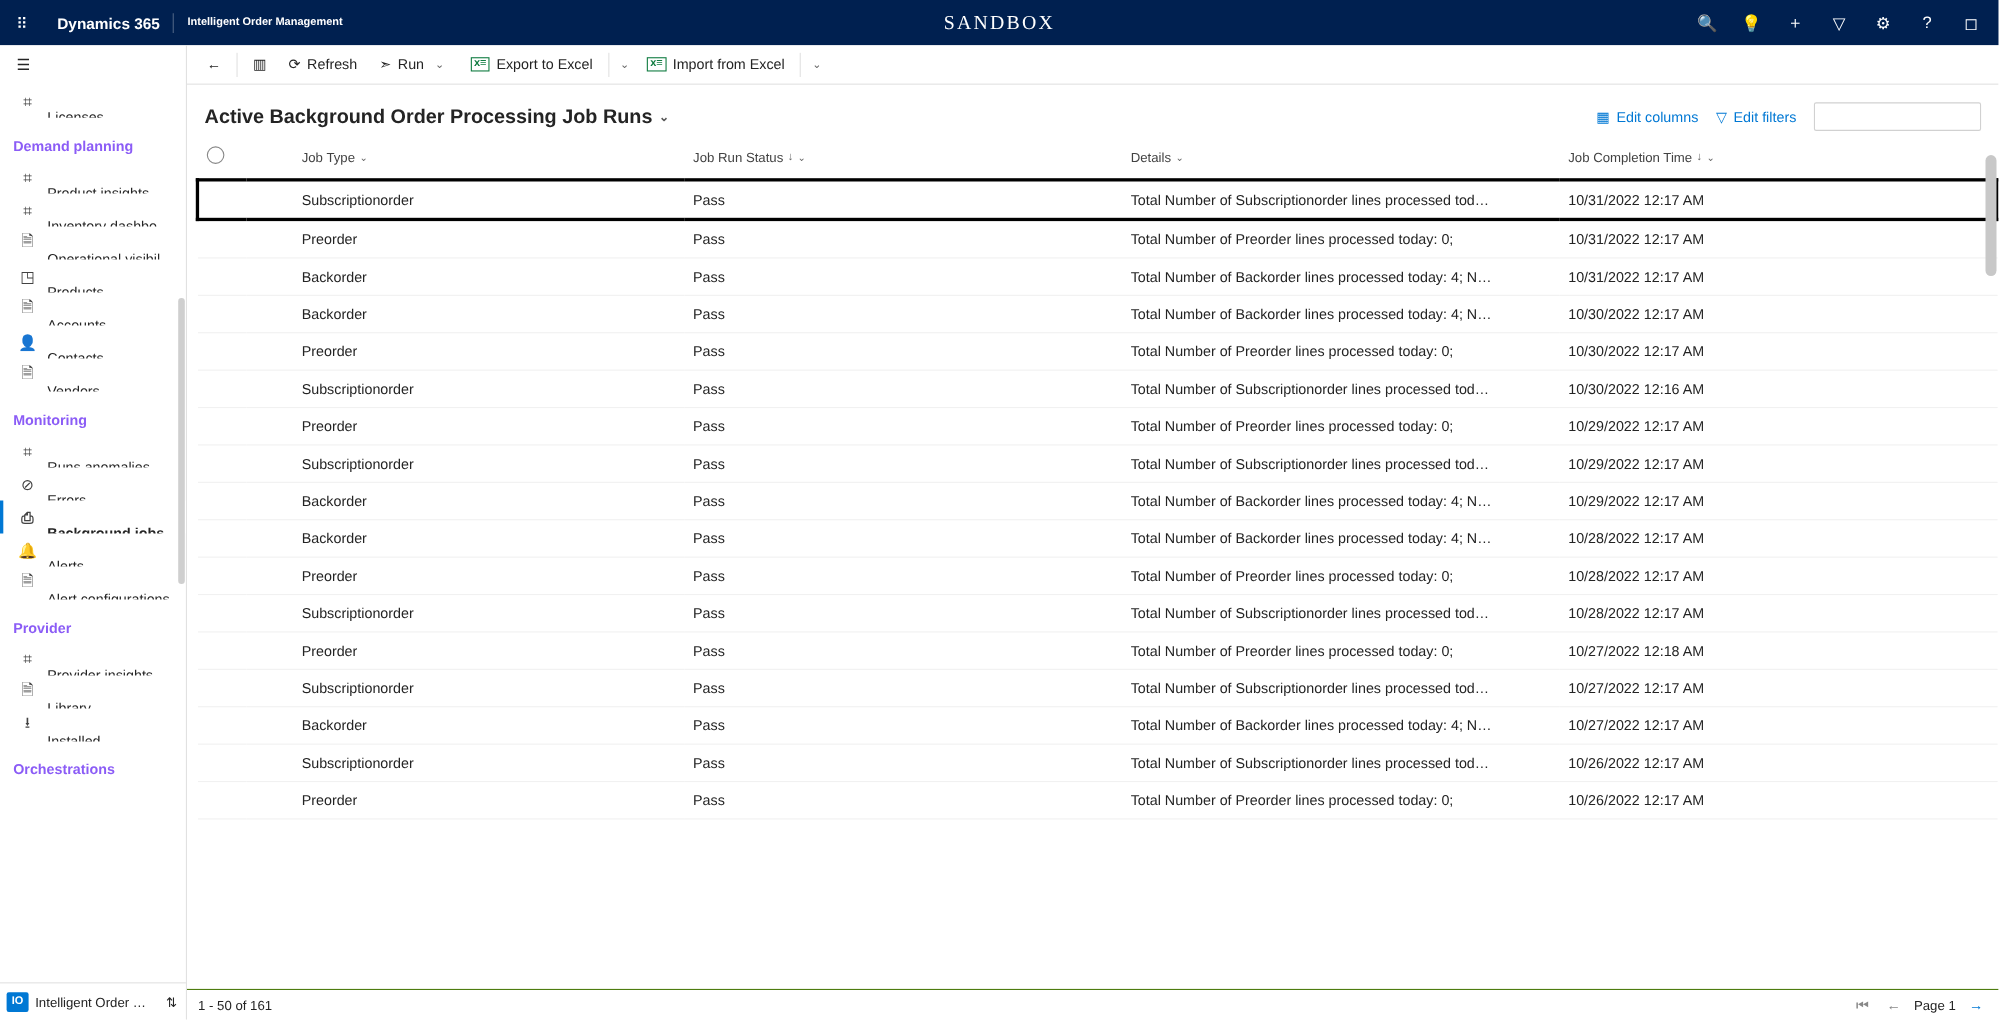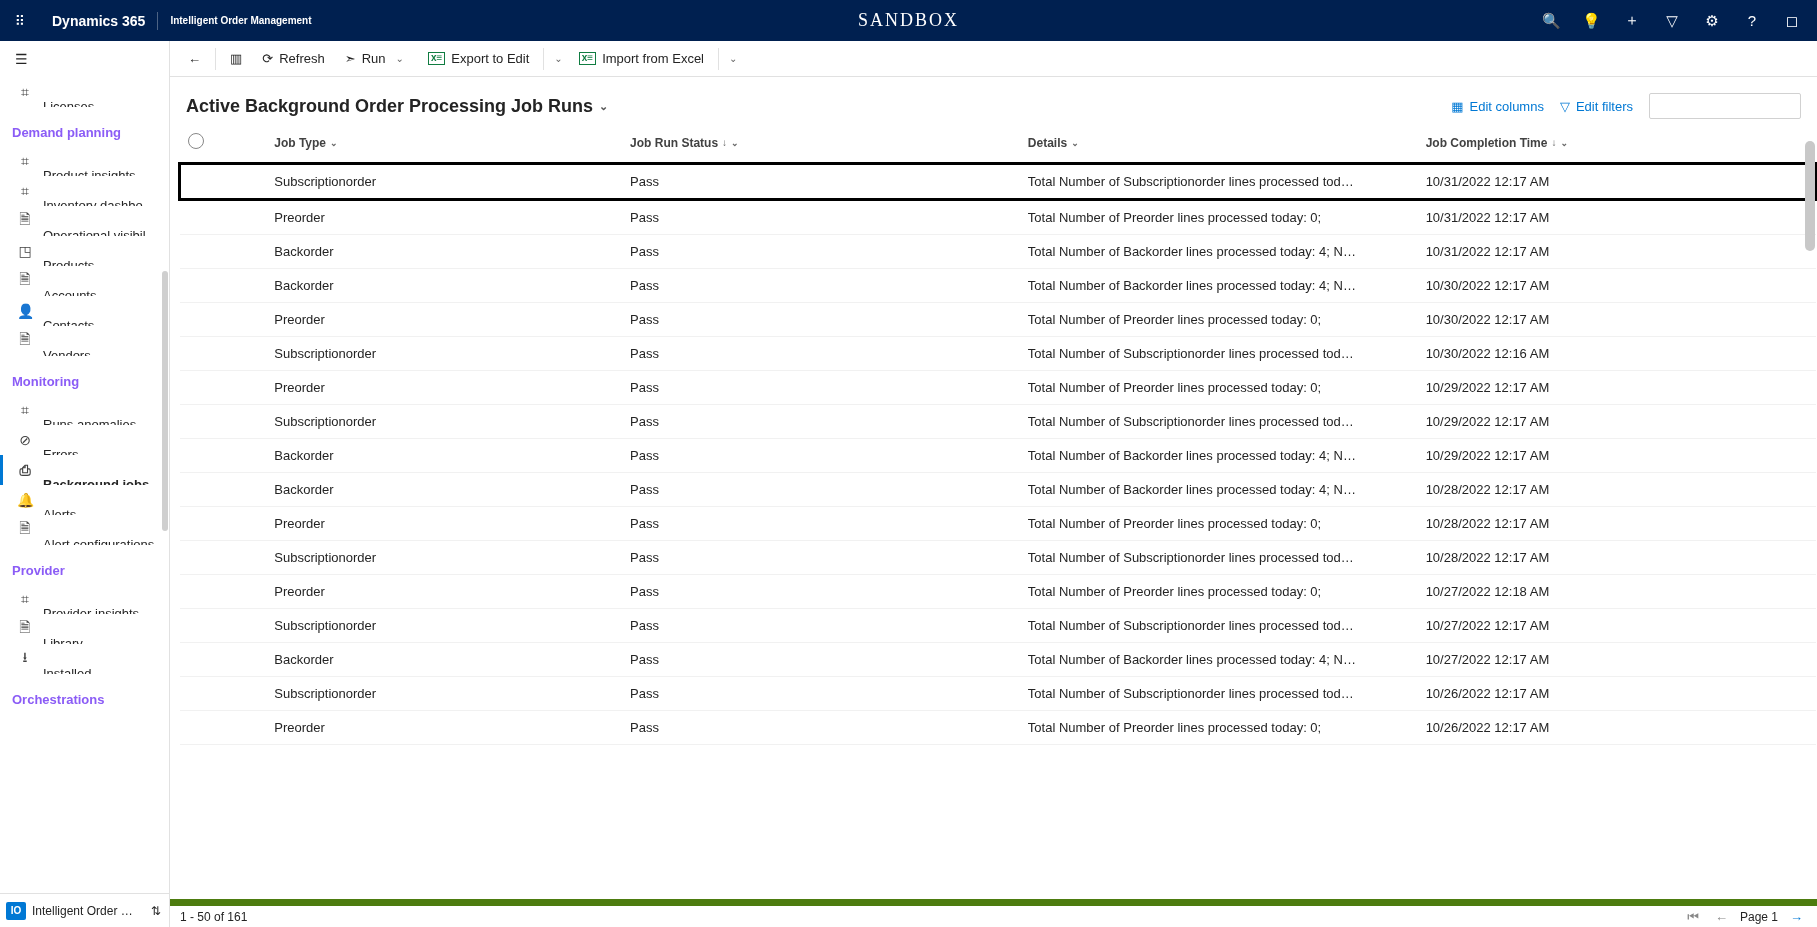--- a/index.html
+++ b/index.html
@@ -72,21 +72,21 @@
 .viewtitle { font-size: 18px; font-weight: 600; display: flex; align-items: center; gap: 6px; cursor: pointer;}
 .viewtitle .vchev { font-size: 11px; color: #555; }
 .viewhdr-right { margin-left: auto; display: flex; align-items: center; gap: 16px; }
 .viewhdr-cmd { display: flex; align-items: center; gap: 6px; font-size: 13px; color: #0078d4; cursor: pointer; }
 .viewhdr-search { width: 152px; height: 26px; border: 1px solid #d1d1d1; border-radius: 2px; }
 
 
 .grid-wrap { flex: 1; overflow: auto; padding-left: 8px; }
 .grid { width: 100%; border-collapse: collapse; }
 .grid th {
-  text-align: left; font-size: 12px; font-weight: 700; color: #424242;
+  text-align: left; font-size: 12px; font-weight: 400; color: #424242;
   padding: 10px 8px 10px 8px; border-bottom: 1px solid #e1e1e1; position: sticky; top: 0; background: #fff;
 }
 .grid th .hcell { display: flex; align-items: center; gap: 4px; cursor: pointer;}
 .sorter { font-size: 10px; color: #666; }
 .filter-chev { font-size: 9px; color: #666; }
 .grid td {
   font-size: 13px; padding: 9px 8px; border-bottom: 1px solid #f1f1f1;
   white-space: nowrap; overflow: hidden; text-overflow: ellipsis; max-width: 0;
 }
 .grid tbody tr.highlighted td { border-top: 3px solid #000; border-bottom: 3px solid #000; }
@@ -96,21 +96,21 @@
 .selcircle {
   width: 16px; height: 16px; border: 1px solid #888; border-radius: 50%; display: inline-block;
 }
 .col-type { width: 320px; padding-left: 50px !important; }
 .col-status { width: 320px; }
 .col-details { width: 320px; }
 .col-time { width: 320px; }
 
 
 .footer {
-  height: 28px; border-top: 7px solid #4d7c0f; display: flex; align-items: center;
+  height: 28px; border-top: 1px solid #4d7c0f; display: flex; align-items: center;
   padding: 0 10px; font-size: 12px;
 }
 .footer-right { margin-left: auto; display: flex; align-items: center; gap: 8px; }
 .pgbtn { cursor: pointer; color: #888; font-size: 13px; padding: 2px 4px;}
 .pgbtn.active { color: #0078d4; }
 .main-scrollbar { position: absolute; right: 2px; top: 100px; width: 10px; height: 110px; background: #c8c8c8; border-radius: 5px;}
 </style>
 </head>
 <body>
 
@@ -230,21 +230,21 @@
         <span class="ticon">⟳</span>
         <span>Refresh</span>
       </div>
       <div class="tbtn">
         <span class="ticon">➣</span>
         <span>Run</span>
         <span class="tchev">⌄</span>
       </div>
       <div class="tbtn">
         <span class="excel-ico">x≡</span>
-        <span>Export to Edit</span>
+        <span>Export to Excel</span>
       </div>
       <div class="tsep"></div>
       <span class="tchev">⌄</span>
       <div class="tbtn">
         <span class="excel-ico">x≡</span>
         <span>Import from Excel</span>
       </div>
       <div class="tsep"></div>
       <span class="tchev">⌄</span>
     </div>

